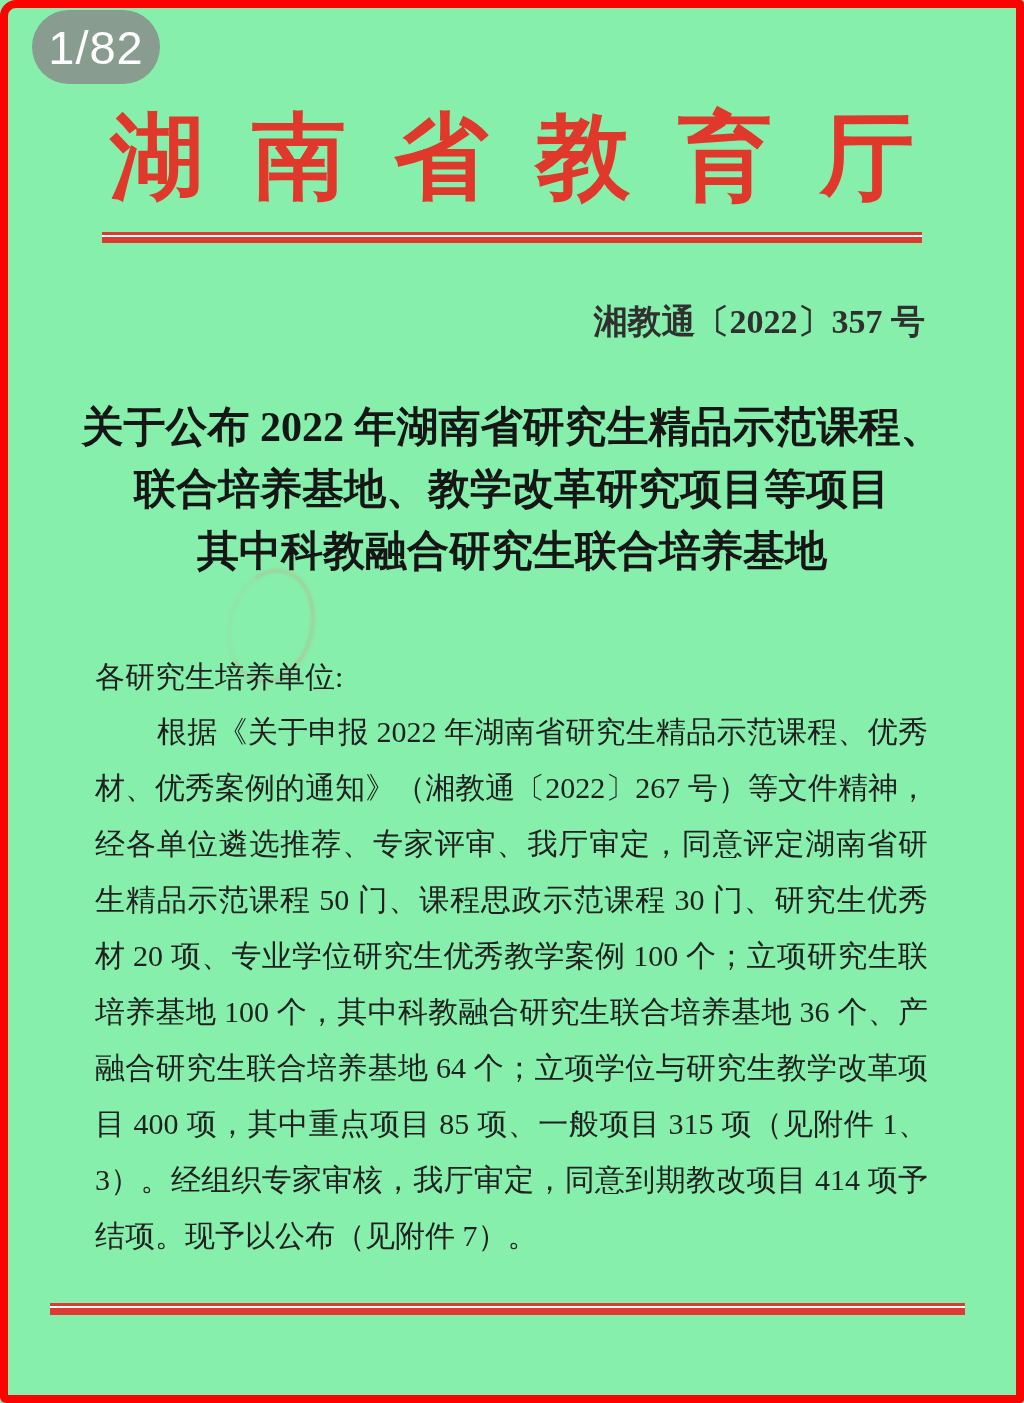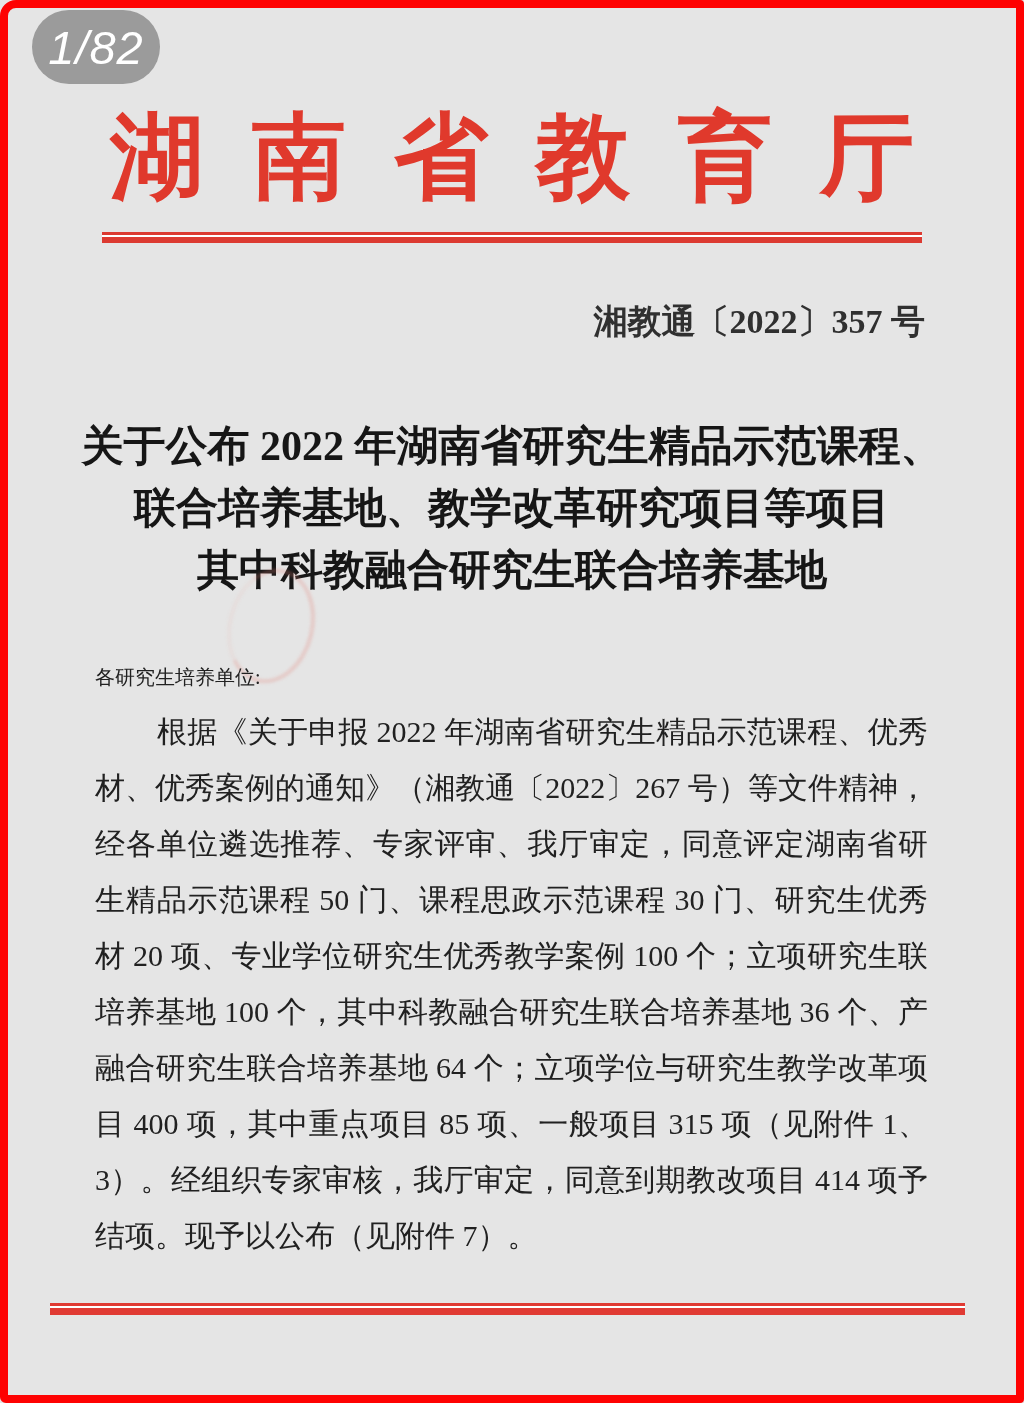--- a/index.html
+++ b/index.html
@@ -5,42 +5,41 @@
   html, body { margin: 0; padding: 0; }
   body {
     width: 1024px; height: 1403px;
     background: #ffffff;
     position: relative;
     overflow: hidden;
     font-family: "Liberation Serif", "DejaVu Serif", serif;
   }
   .page {
     position: absolute; inset: 0;
-    background: #e5e5e5;
+    background: #86efac;
   }
   .red-frame {
     position: absolute; inset: 0;
     border: 8px solid #fe0202;
     border-radius: 16px 4px 4px 6px;
     box-sizing: border-box;
     pointer-events: none;
     z-index: 50;
   }
   .page-badge {
     position: absolute; left: 32px; top: 10px;
     width: 128px; height: 74px;
     background: rgba(138,138,138,0.82);
     border-radius: 40px;
     color: #ffffff;
     font-family: "Liberation Sans", "DejaVu Sans", sans-serif;
     font-size: 47px;
     display: flex; align-items: center; justify-content: center;
     z-index: 60;
     letter-spacing: 1px;
-    font-style: italic;
   }
   .agency {
     position: absolute; top: 100px; left: 0; width: 100%;
     text-align: center;
     color: #e0392c;
     font-size: 94px;
     line-height: 114px;
     font-weight: 600;
   }
   .agency span { letter-spacing: 48px; margin-right: -48px; }
@@ -51,29 +50,29 @@
     box-sizing: border-box;
     background: #ffffff;
   }
   .doc-number {
     position: absolute; top: 300px; right: 99px;
     font-size: 34px; line-height: 44px;
     color: #303030;
     font-weight: bold;
   }
   .title-block {
-    position: absolute; top: 415px; left: 48px; width: 928px;
+    position: absolute; top: 396px; left: 48px; width: 928px;
     text-align: center;
     font-weight: bold;
     font-size: 42px; line-height: 62px;
     color: #161616;
   }
   .salutation {
     position: absolute; top: 649px; left: 95px;
-    font-size: 20px; line-height: 56px;
+    font-size: 30px; line-height: 56px;
     color: #212121;
   }
   .paragraph {
     position: absolute; top: 704px; left: 95px; width: 833px;
     font-size: 30px; line-height: 56px;
     color: #212121;
   }
   .paragraph .line {
     text-align: justify;
     text-align-last: justify;

